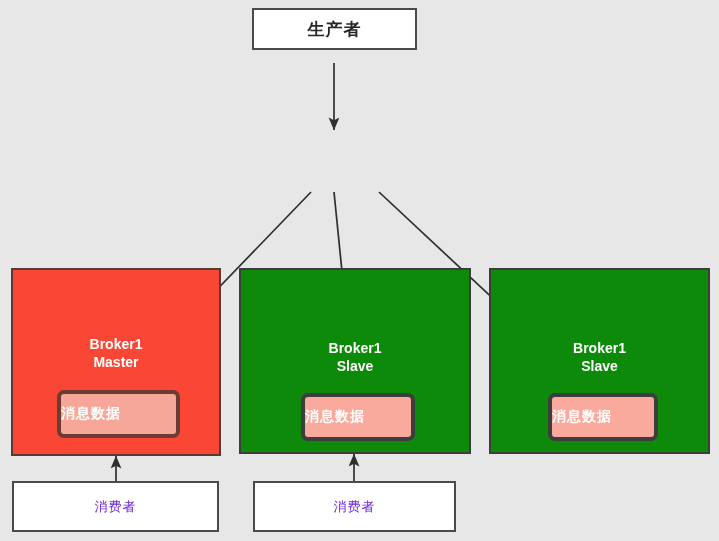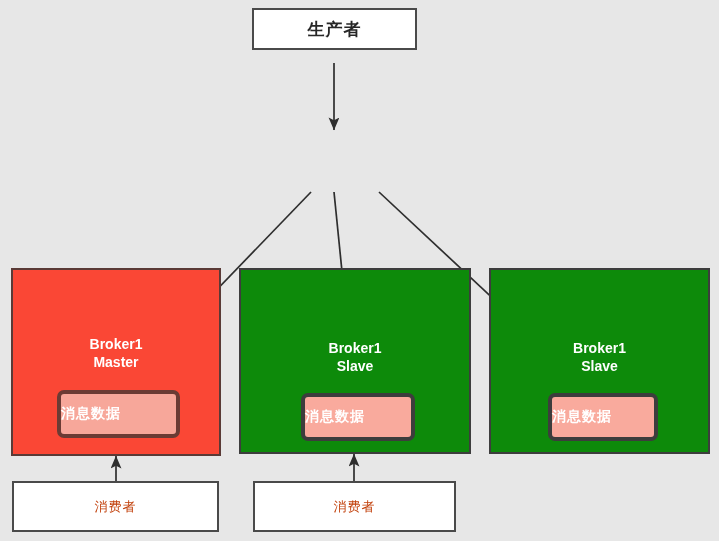--- a/index.html
+++ b/index.html
@@ -43,21 +43,21 @@
   }
   .plain .label {
     font-weight: bold;
     font-size: 17px;
     letter-spacing: 1px;
   }
   .plain.small .label {
     font-weight: normal;
     font-size: 13px;
     letter-spacing: 1px;
-    color: #c2410c;
+    color: #6d28d9;
   }
   
   .broker {
     border: 2px solid #4a3a38;
     flex-direction: column;
     align-items: center;
     justify-content: flex-start;
   }
   .broker .broker-title {
     color: #ffffff;

